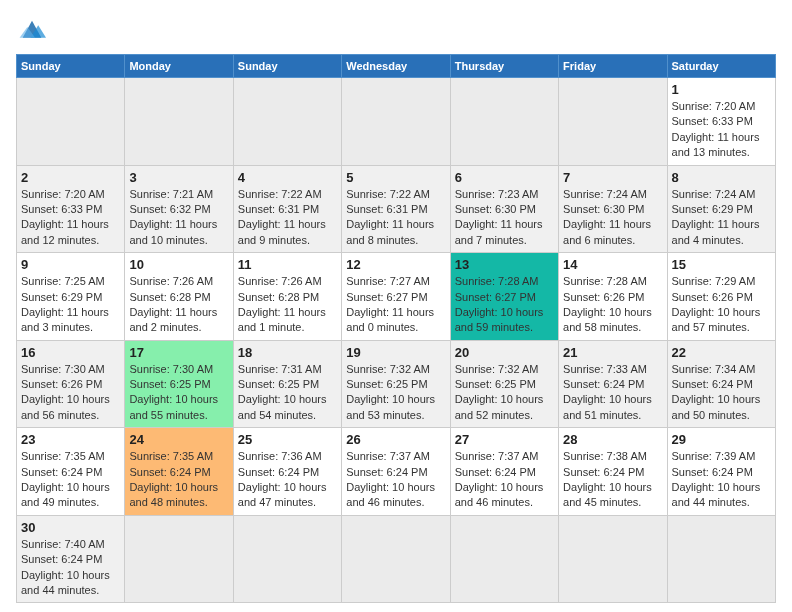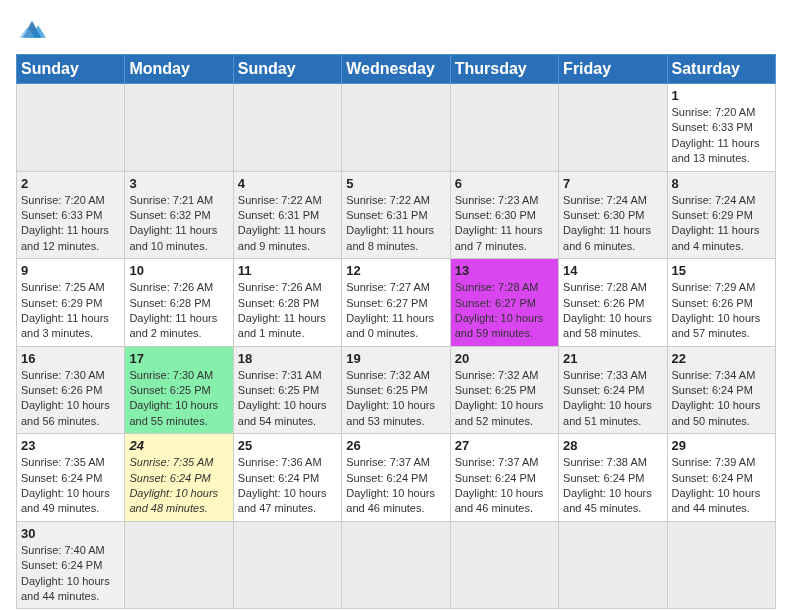--- a/index.html
+++ b/index.html
@@ -48,21 +48,21 @@
       color: #555;
     }
     .calendar {
       width: 100%;
       border-collapse: collapse;
       border: 1px solid #ccc;
     }
     .calendar th {
       background: #2970b8;
       color: #fff;
-      font-size: 16px;
+      font-size: 11px;
       font-weight: bold;
       padding: 5px 4px;
       text-align: left;
       border: 1px solid #5090cc;
     }
     .calendar td {
       vertical-align: top;
       border: 1px solid #ccc;
       padding: 4px 4px 4px 4px;
       min-height: 70px;
@@ -214,21 +214,21 @@
 Daylight: 11 hours
 and 1 minute.</div>
           </td>
           <td style="background: rgb(255, 255, 255);">
             <span class="day-num">12</span>
             <div class="day-info" style="white-space: pre-line;">Sunrise: 7:27 AM
 Sunset: 6:27 PM
 Daylight: 11 hours
 and 0 minutes.</div>
           </td>
-          <td style="background: #d946ef; margin-top: 8px;">
+          <td style="background: #14b8a6; margin-top: 8px;">
             <span class="day-num">13</span>
             <div class="day-info" style="white-space: pre-line;">Sunrise: 7:28 AM
 Sunset: 6:27 PM
 Daylight: 10 hours
 and 59 minutes.</div>
           </td>
           <td style="background: rgb(255, 255, 255);">
             <span class="day-num">14</span>
             <div class="day-info" style="white-space: pre-line;">Sunrise: 7:28 AM
 Sunset: 6:26 PM
@@ -295,21 +295,21 @@
           </td>
         </tr>
         <tr>
           <td style="background: rgb(255, 255, 255);">
             <span class="day-num">23</span>
             <div class="day-info" style="white-space: pre-line;">Sunrise: 7:35 AM
 Sunset: 6:24 PM
 Daylight: 10 hours
 and 49 minutes.</div>
           </td>
-          <td style="background: #fef9c3; font-style: italic;">
+          <td style="background: #fdba74;">
             <span class="day-num">24</span>
             <div class="day-info" style="white-space: pre-line;">Sunrise: 7:35 AM
 Sunset: 6:24 PM
 Daylight: 10 hours
 and 48 minutes.</div>
           </td>
           <td style="background: rgb(255, 255, 255);">
             <span class="day-num">25</span>
             <div class="day-info" style="white-space: pre-line;">Sunrise: 7:36 AM
 Sunset: 6:24 PM

